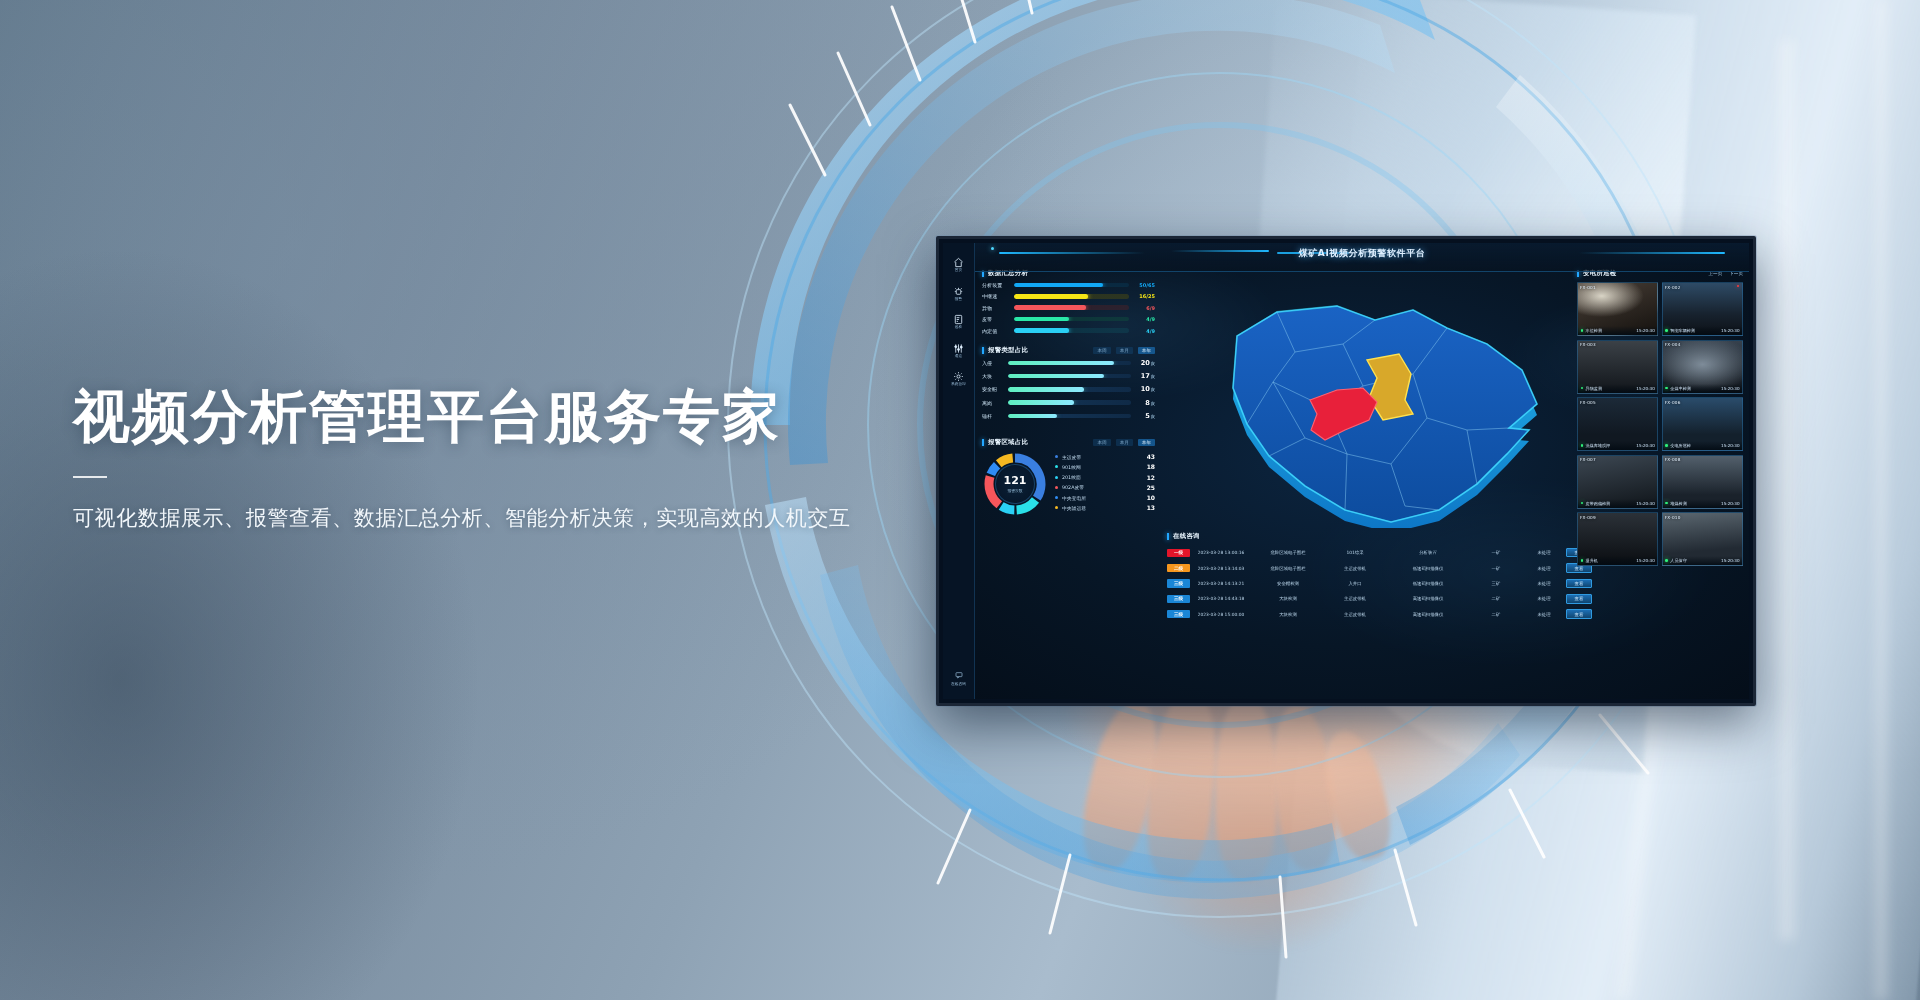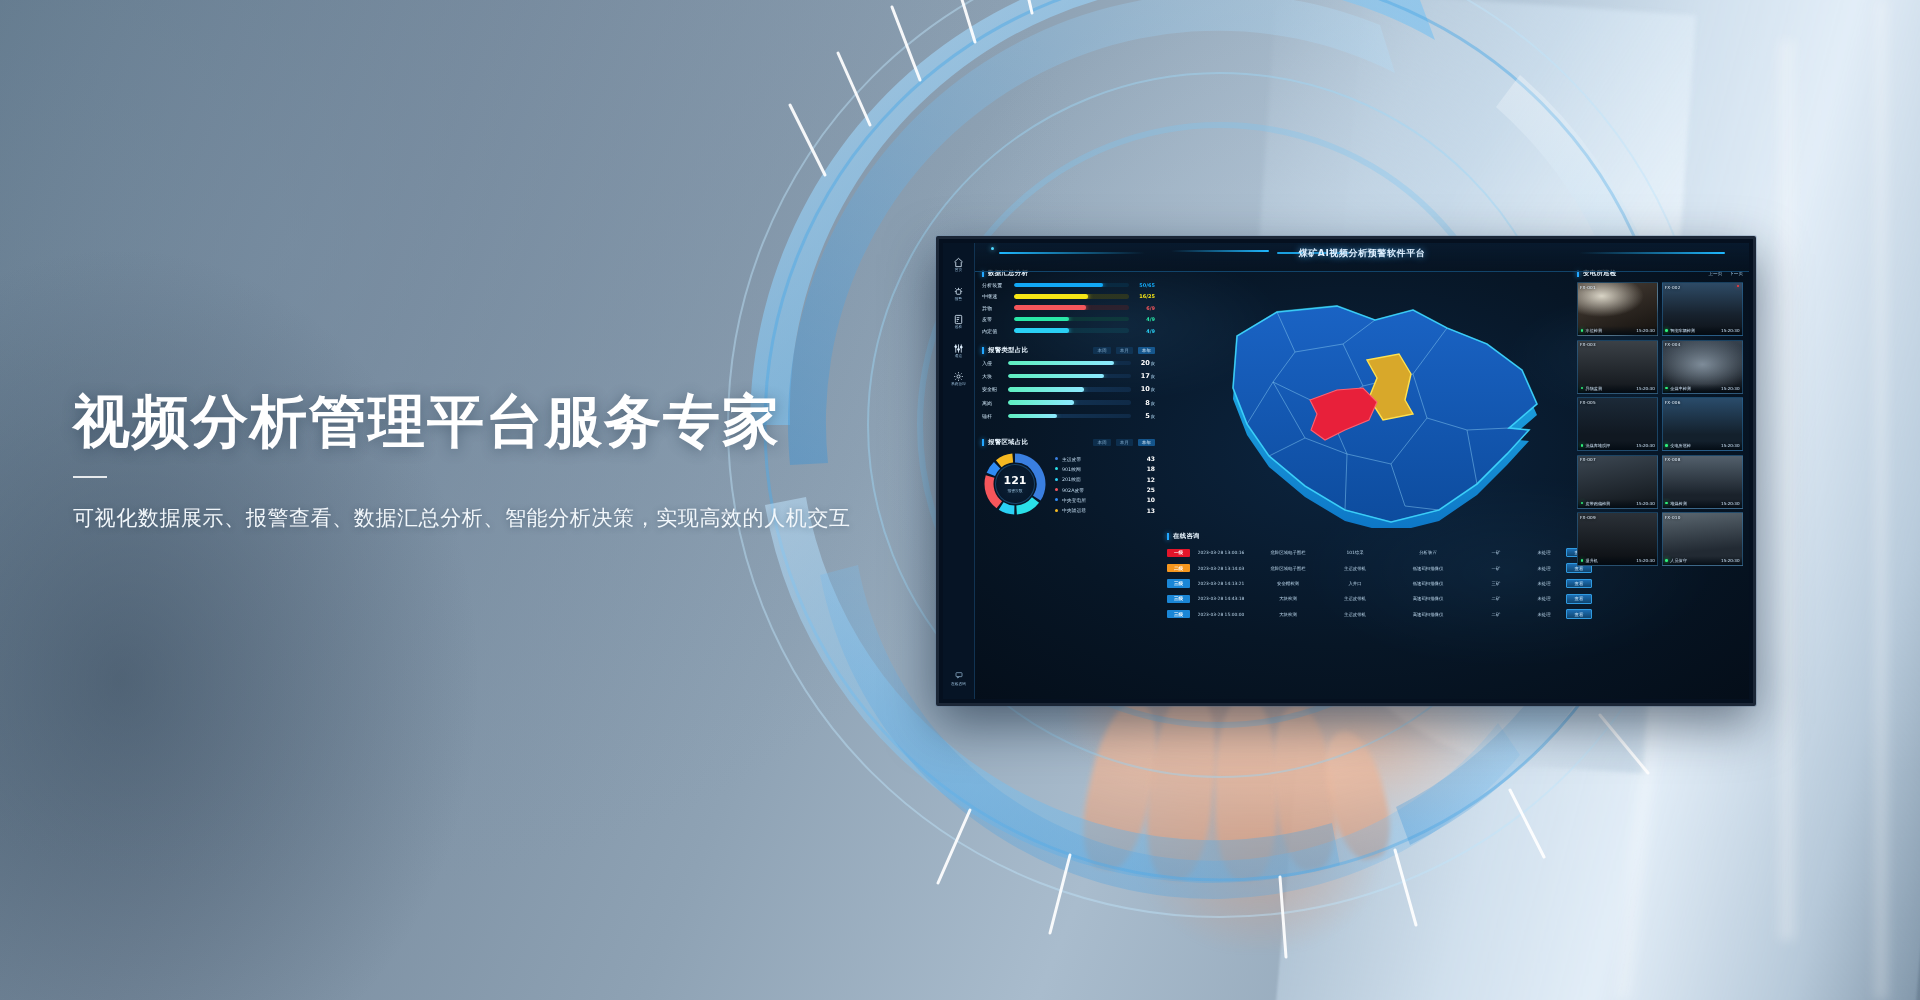--- a/index.html
+++ b/index.html
@@ -55,21 +55,21 @@
   }
 
   
   #hud { position:absolute; left:700px; top:-140px; width:1040px; height:1130px; pointer-events:none; }
 
   
   #copy { position:absolute; left:73px; top:390px; width:830px; }
   .headline{
     font-size:57px; font-weight:700; color:#ffffff; letter-spacing:2px;
     line-height:1.12; text-shadow:0 2px 14px rgba(30,50,70,.45);
-    font-family:Liberation Sans, sans-serif;
+    font-family:Liberation Mono, monospace;
   }
   .subline{
     margin-top:22px; font-size:21.5px; color:#eef4f9; letter-spacing:1.6px;
     font-weight:400; text-shadow:0 1px 6px rgba(30,50,70,.4);
   }
   .rule{ margin-top:22px; width:34px; height:2px; background:rgba(255,255,255,.85); }
   .descline{
     margin-top:26px; font-size:21px; color:#f2f7fb; letter-spacing:.6px;
     text-shadow:0 1px 6px rgba(30,50,70,.4);
     font-family:"DejaVu Sans","Liberation Sans",sans-serif;
@@ -157,21 +157,21 @@
     font-family:"DejaVu Sans","Liberation Sans",sans-serif; }
   .arow .track{ flex:1; height:4.4px; border-radius:3px;
     background:linear-gradient(90deg,rgba(22,58,94,.9),rgba(16,44,74,.9)); position:relative; overflow:hidden;}
   .arow .fill{ height:100%; border-radius:3px;
     background:linear-gradient(90deg,#5ff0c0,#8de9ff); box-shadow:0 0 5px rgba(95,240,192,.5); }
   .arow .vl{ width:24px; text-align:right; font-size:6.6px; color:#ffffff; font-weight:700;
     font-family:"DejaVu Sans","Liberation Sans",sans-serif; }
   .arow .vl i{ font-style:normal; font-size:4.2px; color:#9dc3de; margin-left:1px; }
 
   
-  .donut-wrap{ display:flex; align-items:flex-end; margin-top:2px; }
+  .donut-wrap{ display:flex; align-items:center; margin-top:2px; }
   .donut{ position:relative; width:66px; height:66px; flex:0 0 66px; }
   .donut .ctr{ position:absolute; inset:13px; border-radius:50%;
     background:radial-gradient(circle,#0a2138 0%,#07172a 75%);
     border:1px solid rgba(40,110,165,.5);
     display:flex; flex-direction:column; align-items:center; justify-content:center; }
   .donut .num{ font-size:11px; color:#fff; font-weight:700; line-height:1;
     font-family:"DejaVu Sans","Liberation Sans",sans-serif; }
   .donut .cap{ font-size:3.8px; color:#9fc6e2; margin-top:1.5px;
     font-family:"DejaVu Sans","Liberation Sans",sans-serif; }
   .legend{ flex:1; padding-left:7px; }

